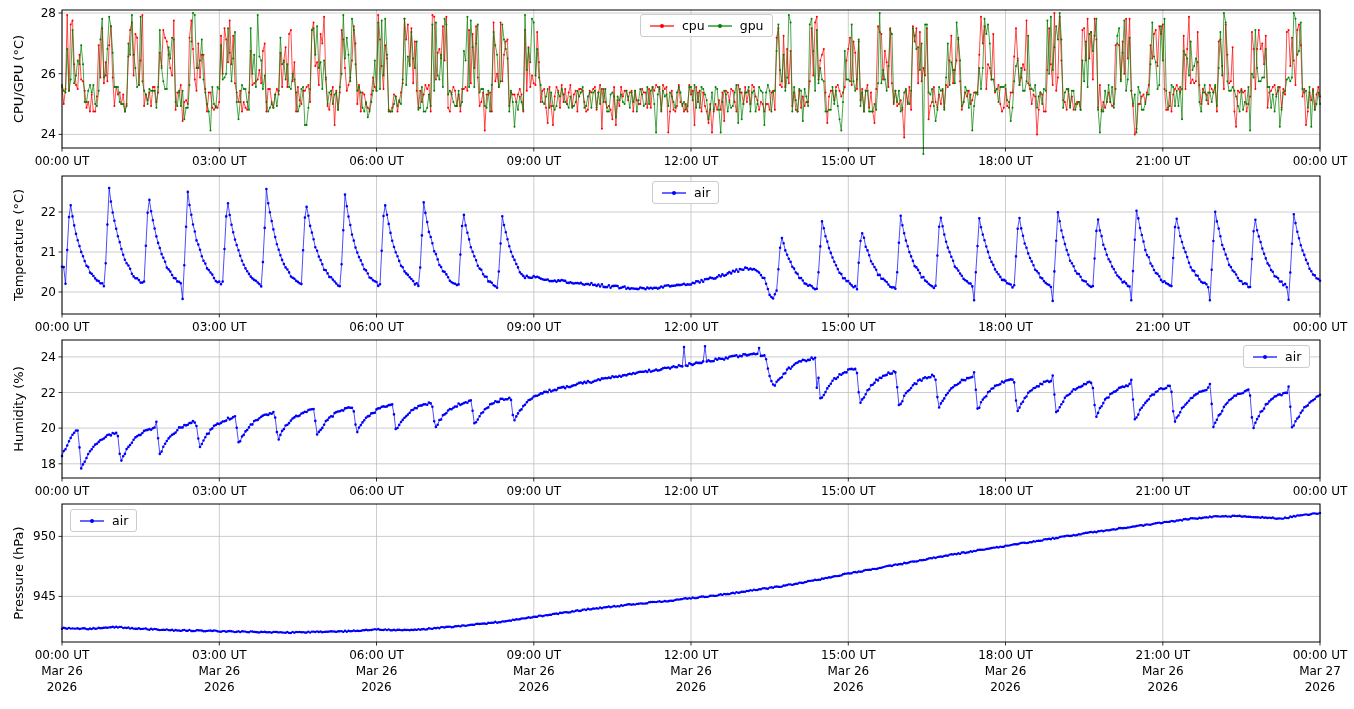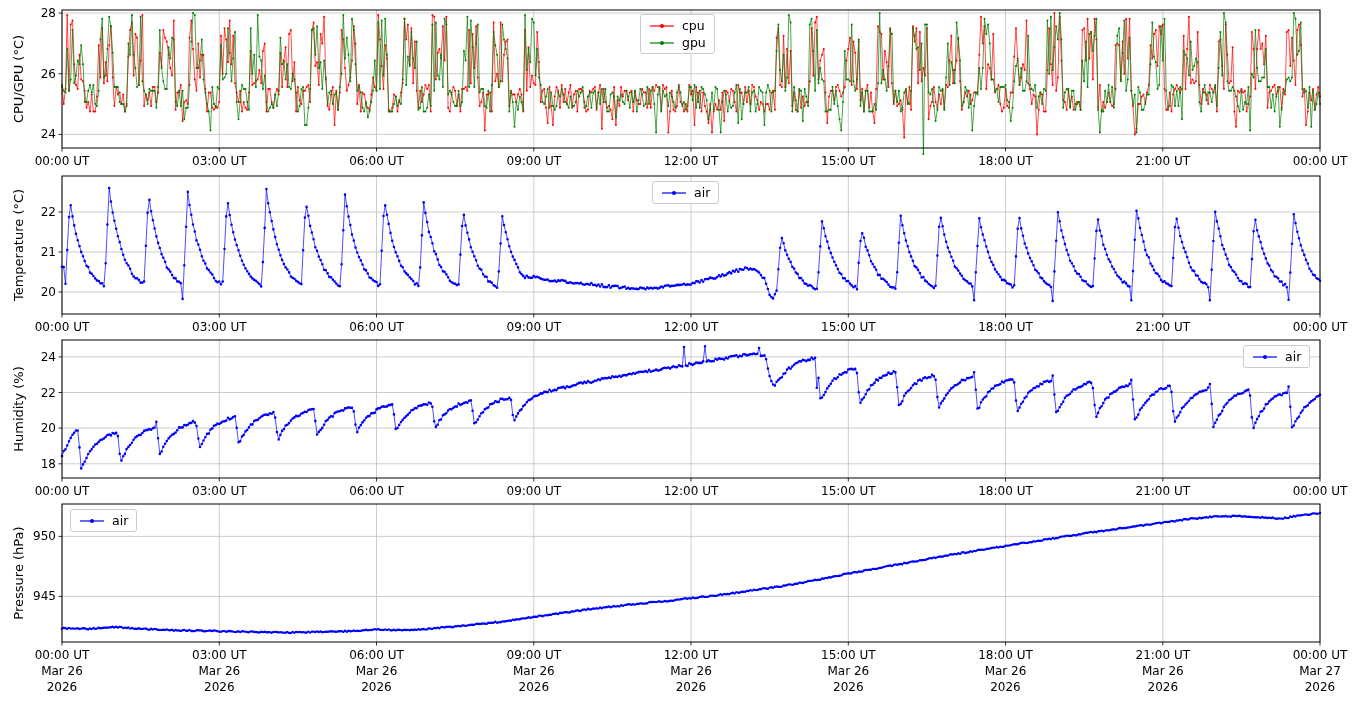--- a/index.html
+++ b/index.html
@@ -3,21 +3,21 @@
 <meta charset="utf-8">
 <style>
   html,body{margin:0;padding:0;background:#ffffff;}
   #figure{position:relative;width:1354px;height:709px;background:#ffffff;
           font-family:"DejaVu Sans","Liberation Sans",sans-serif;overflow:hidden;}
   #chart-svg{position:absolute;left:0;top:0;}
   svg text{font-family:"DejaVu Sans","Liberation Sans",sans-serif;font-size:12px;fill:#000;}
   .ylabel{position:absolute;left:18px;transform:translate(-50%,-50%) rotate(-90deg);
           font-size:13px;color:#000;white-space:nowrap;}
   .legend{position:absolute;background:rgba(255,255,255,0.92);border:1px solid #cccccc;
-          border-radius:3px;padding:3px 8px;display:flex;flex-direction:column;gap:2px;
+          border-radius:3px;padding:3px 8px;display:flex;flex-direction:row;gap:2px;
           font-size:12.5px;color:#000;z-index:5;}
   .lg-row{display:flex;align-items:center;gap:7px;line-height:15px;}
 </style>
 </head>
 <body>
 
 <div id="figure">
   <svg id="chart-svg" width="1354" height="709" viewBox="0 0 1354 709">
       <g>
         <g>

